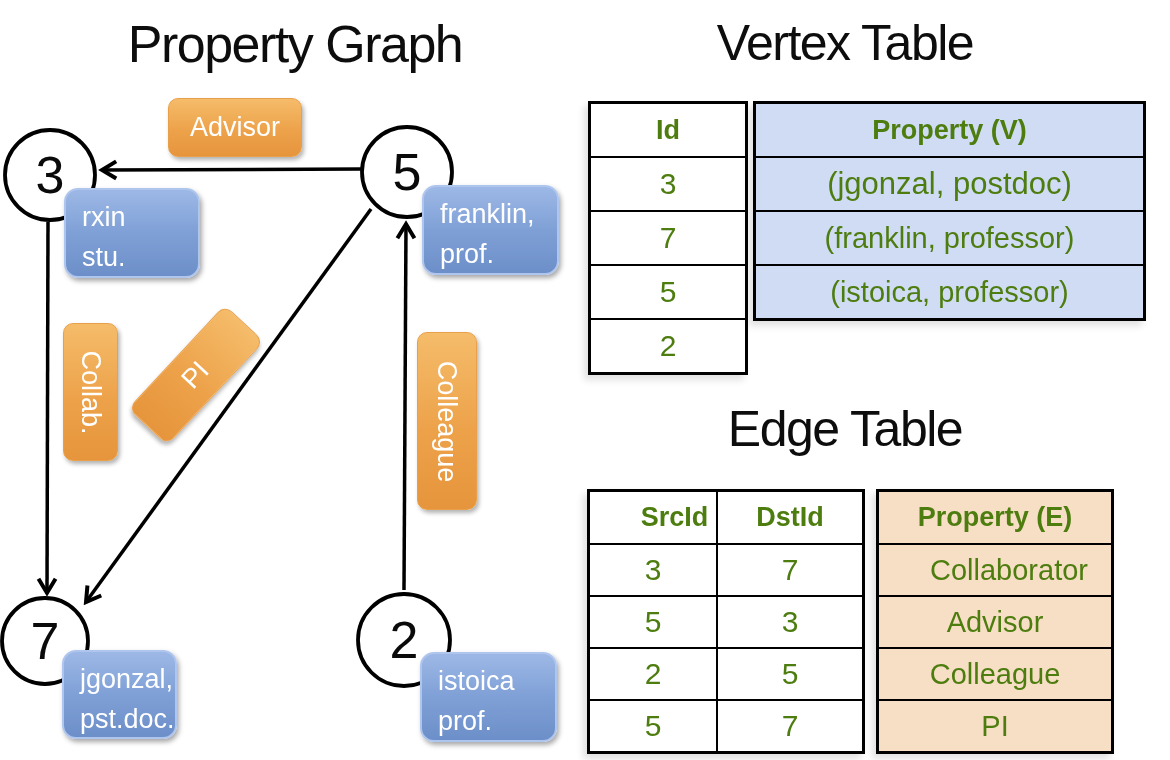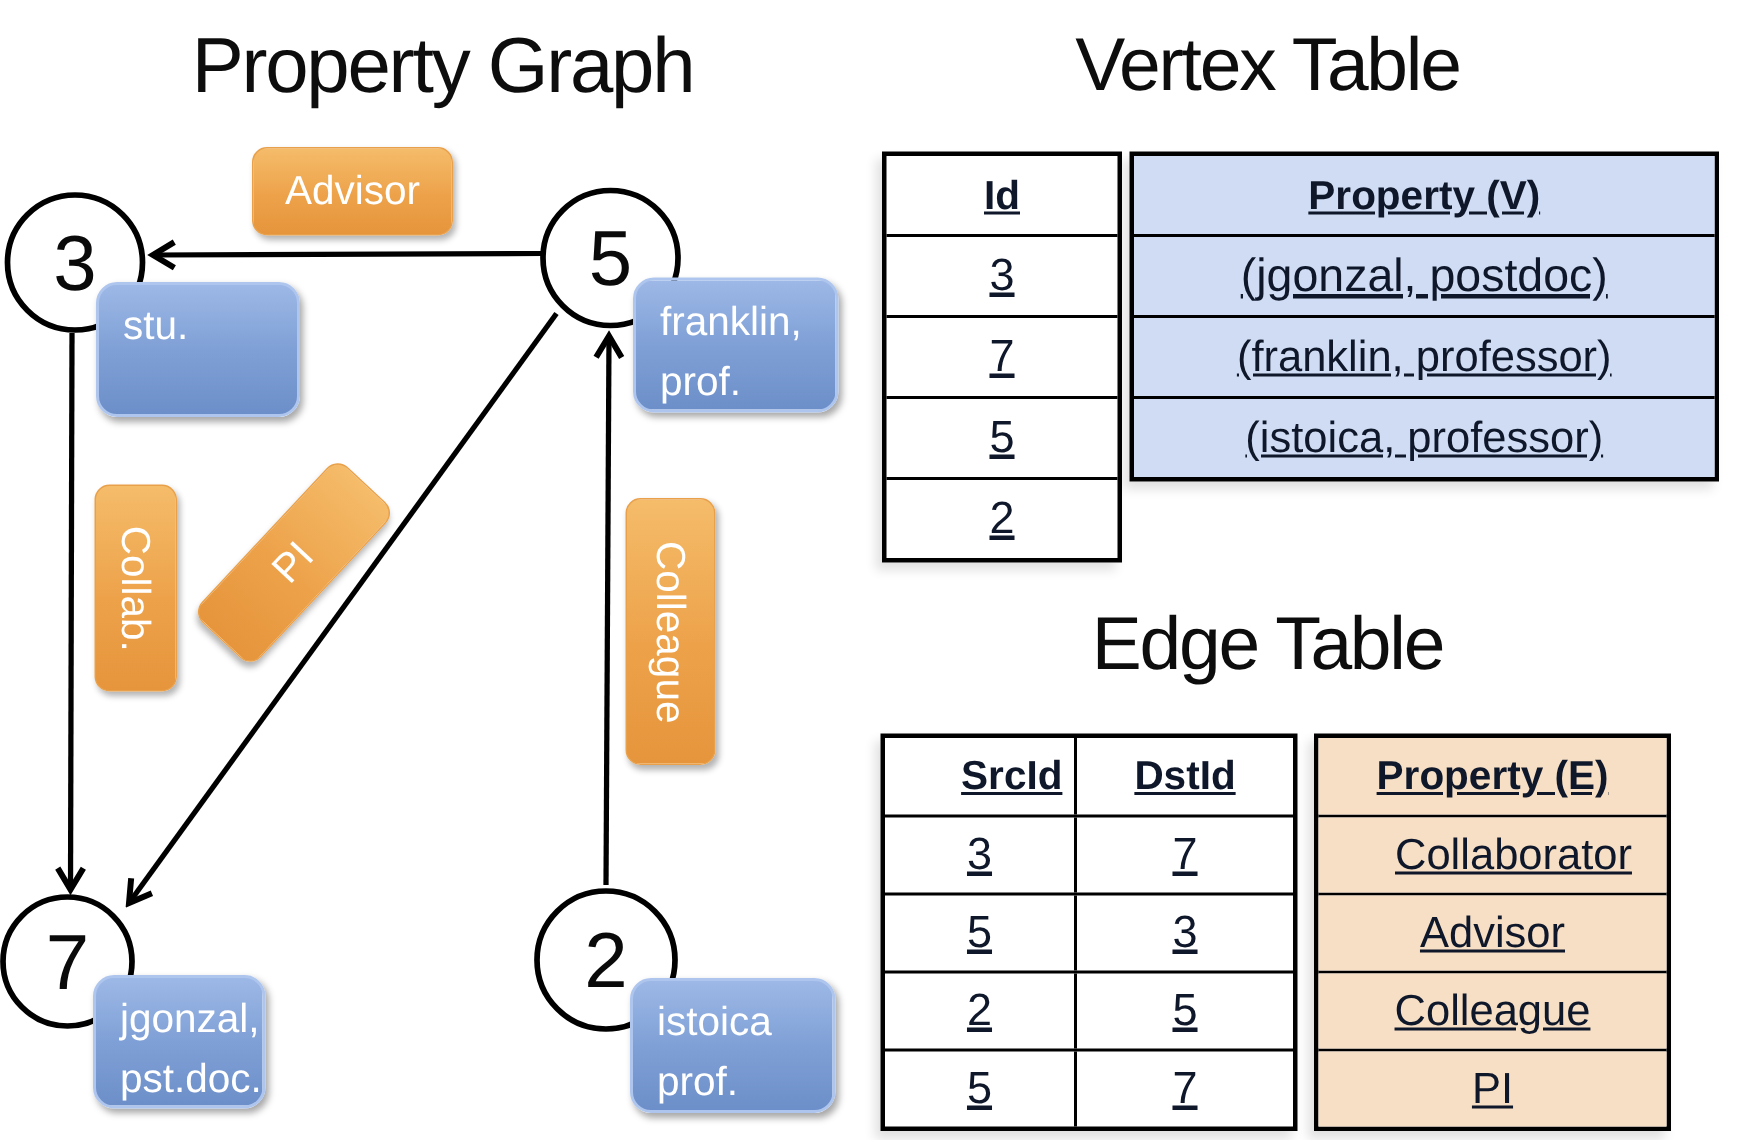--- a/index.html
+++ b/index.html
@@ -36,21 +36,21 @@
   
   .tcol{
     position:absolute;box-sizing:border-box;
     border:3px solid #000;background:#fff;
     box-shadow:-4px 5px 7px rgba(0,0,0,0.12);
   }
   .trow{display:flex;border-top:2px solid #000;}
   .trow.first{border-top:none;}
   .tcell{
     display:flex;align-items:center;justify-content:center;
-    font-size:30px;color:#0f172a;box-sizing:border-box;text-decoration:underline;
+    font-size:30px;color:#4d7c0f;box-sizing:border-box;
   }
   .hdr{font-weight:bold;font-size:27px;}
   .vrow .tcell{height:52px;}
   .erow .tcell{height:50px;}
   .erow.head .tcell{height:51px;}
   .vprop{background:#cfdcf3;}
   .eprop{background:#f6dfc5;}
   .lb{border-left:2px solid #000;}
   .full{width:100%;}
 </style>
@@ -89,20 +89,21 @@
   <span class="rot90">Collab.</span>
 </div>
 <div class="obox" style="left:169px;top:304px;width:54px;height:142px;transform:rotate(43deg);">
   <span class="rotm90">PI</span>
 </div>
 <div class="obox" style="left:417px;top:332px;width:60px;height:178px;">
   <span class="rot90">Colleague</span>
 </div>
 
 <div class="vbox" style="left:64px;top:188px;width:136px;height:90px;">
+  <div>rxin</div>
   <div>stu.</div>
 </div>
 <div class="vbox" style="left:422px;top:185px;width:137px;height:90px;">
   <div>franklin,</div>
   <div>prof.</div>
 </div>
 <div class="vbox" style="left:62px;top:650px;width:115px;height:89px;">
   <div>jgonzal,</div>
   <div>pst.doc.</div>
 </div>

